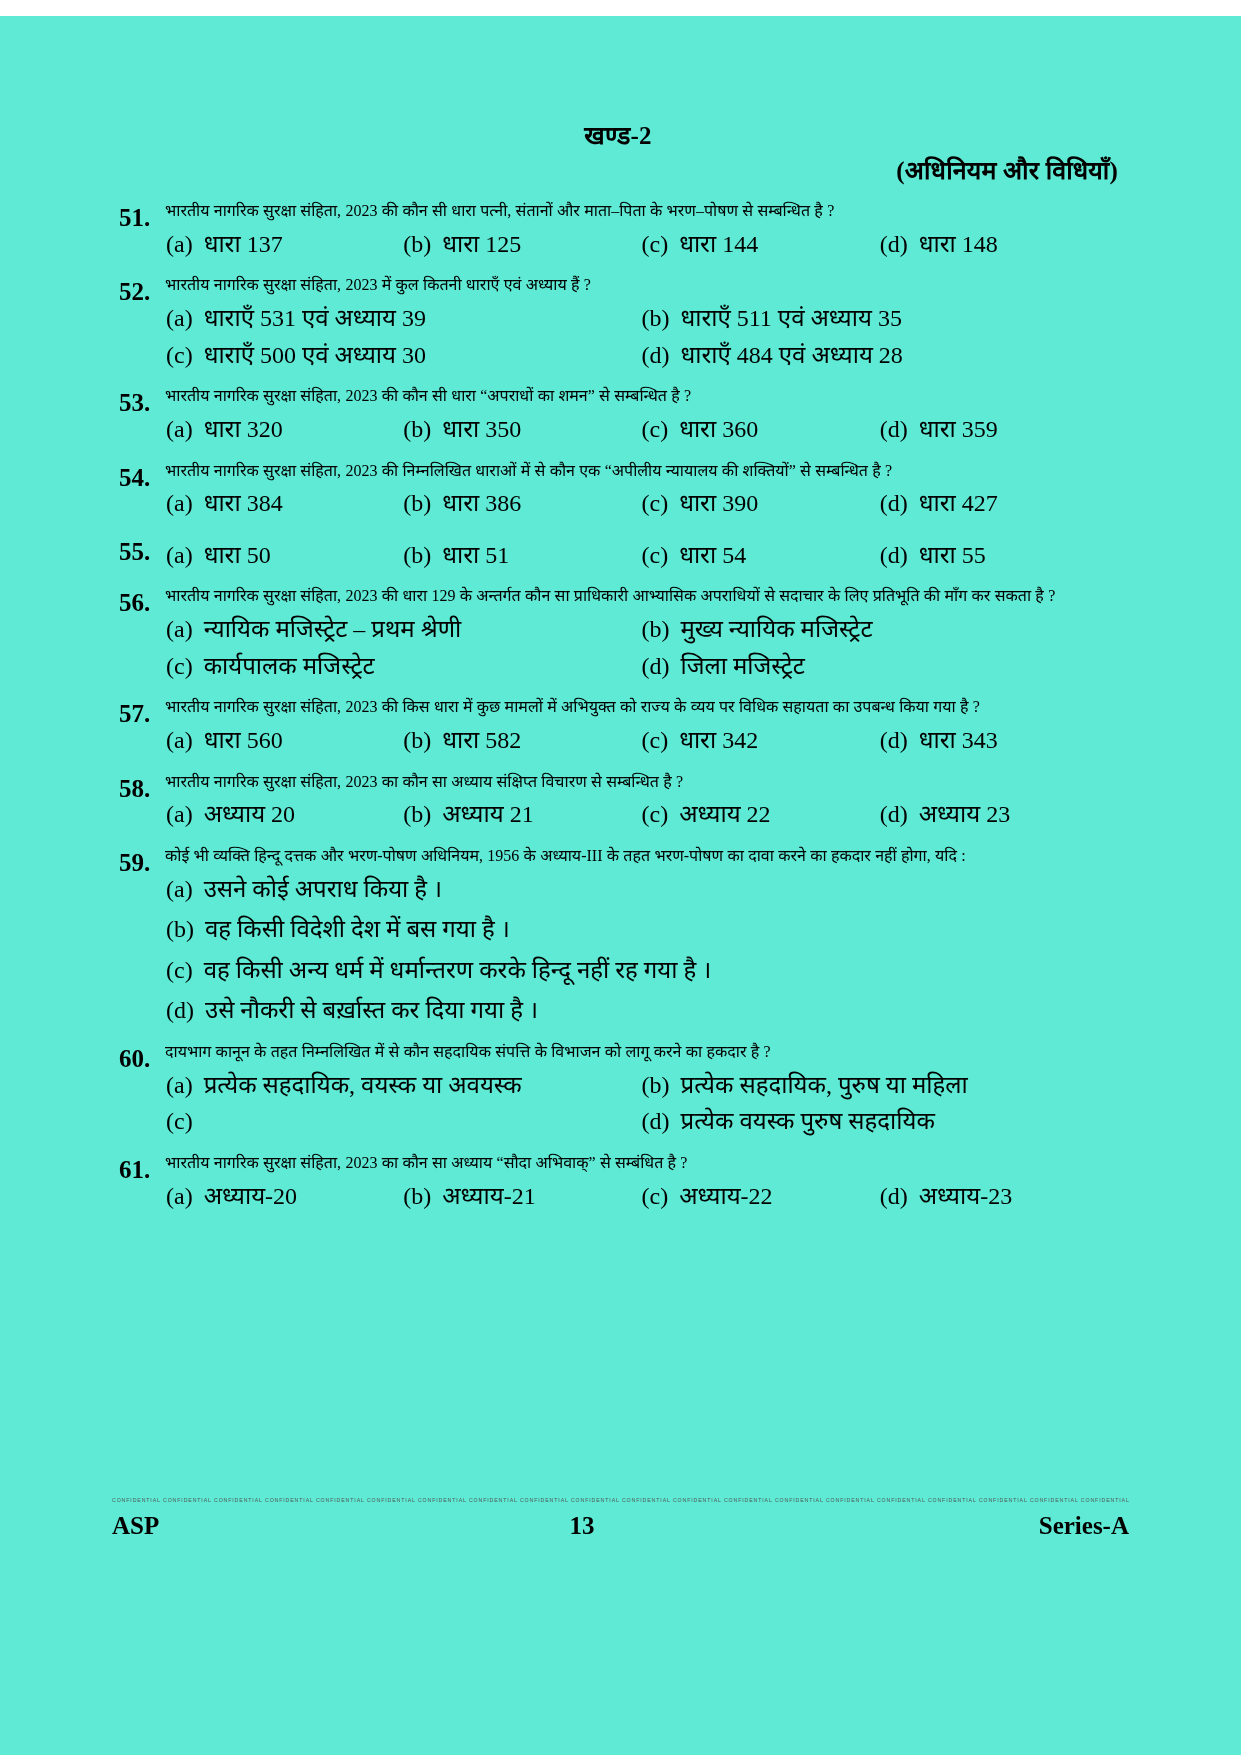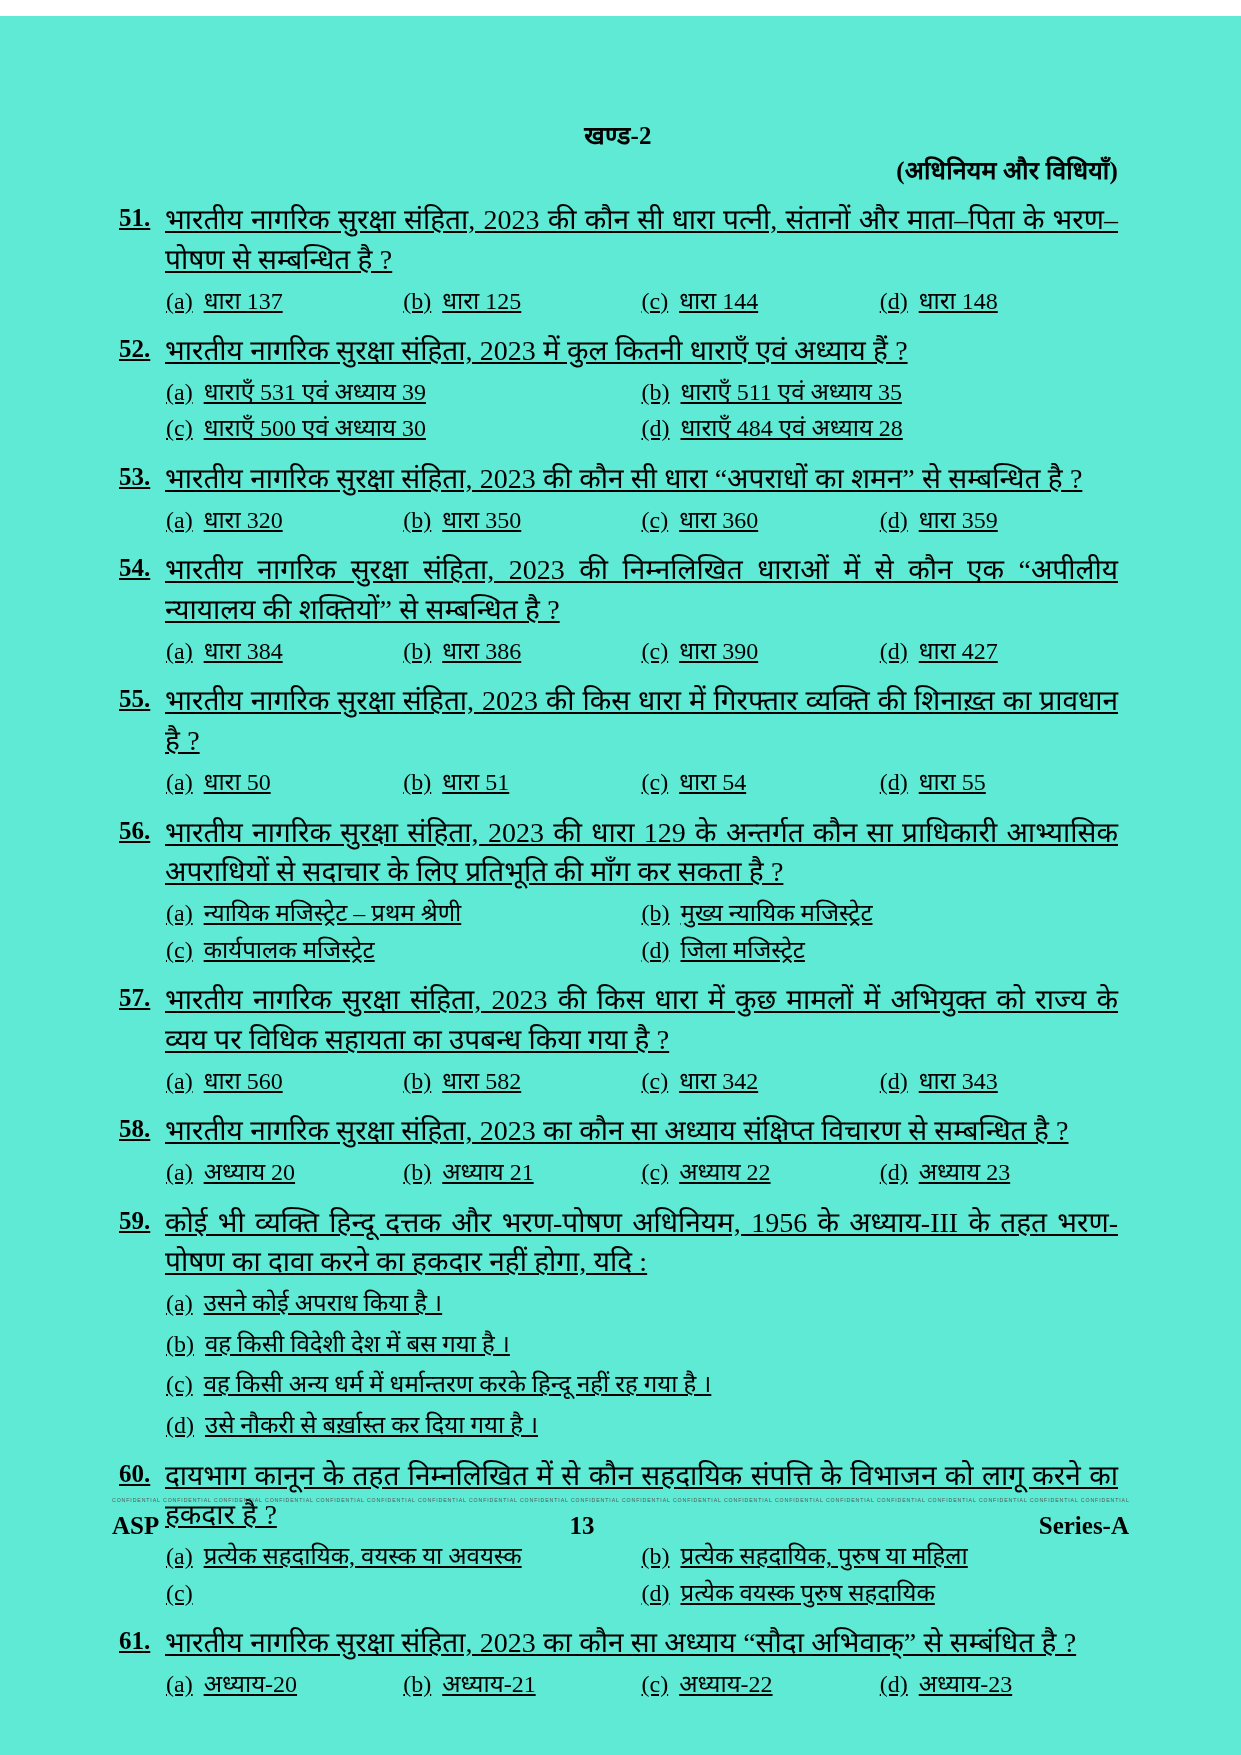--- a/index.html
+++ b/index.html
@@ -41,37 +41,36 @@
     line-height: 1.30;
     margin-top: 2px;
     letter-spacing: 0.2px;
   }
 
   
   .q {
     display: flex;
     align-items: flex-start;
     margin-top: 13px;
-    text-decoration: underline;
   }
   .q-num {
     flex: 0 0 47px;
     font-weight: bold;
     font-size: 25px;
     line-height: 1.42;
     text-align: left;
     padding-left: 1px;
     box-sizing: border-box;
   }
   .q-body {
     flex: 1 1 auto;
     min-width: 0;
   }
   .q-text {
-    font-size: 28px;
+    font-size: 16px;
     line-height: 1.42;
     text-align: justify;
     text-justify: inter-word;
     word-spacing: 0.3px;
   }
 
   
   .opts {
     margin-top: 5px;
   }
@@ -257,21 +256,20 @@
                   <span class="lab">(d)</span>
                   <span class="val">धारा 427</span>
                 </div>
               </div>
             </div>
           </div>
         </div>
         <div class="q">
           <div class="q-num">55.</div>
           <div class="q-body">
-            <div class="q-text">भारतीय नागरिक सुरक्षा संहिता, 2023 की किस धारा में गिरफ्तार व्यक्ति की शिनाख़्त का प्रावधान है ?</div>
             <div class="opts cols4">
               <div class="opts-row">
                 <div class="opt">
                   <span class="lab">(a)</span>
                   <span class="val">धारा 50</span>
                 </div>
                 <div class="opt">
                   <span class="lab">(b)</span>
                   <span class="val">धारा 51</span>
                 </div>

